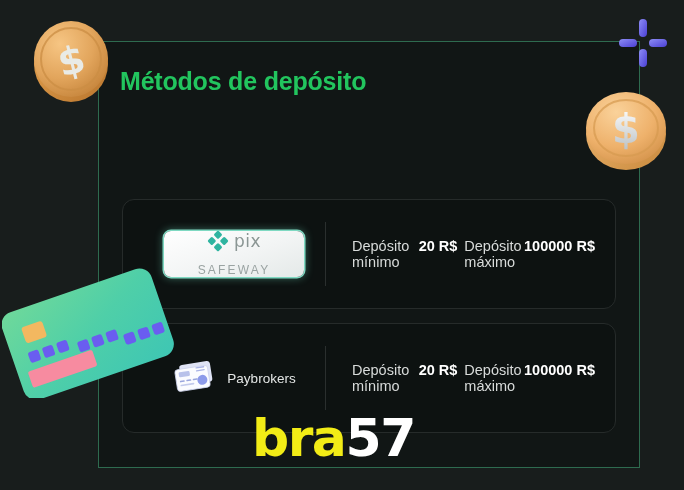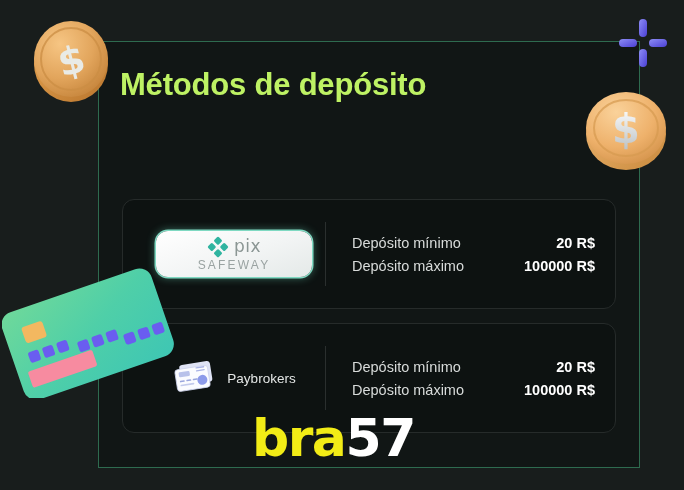--- a/index.html
+++ b/index.html
@@ -36,22 +36,22 @@
 
   
   #header {
     position: absolute;
     left: 120px;
     top: 68px;
     width: 470px;
     z-index: 6;
   }
   #page-title {
-    color: #bef264;
-    font-size: 31px;
+    color: #22c55e;
+    font-size: 25px;
     font-weight: bold;
     letter-spacing: -0.2px;
     margin: 0 0 12px 0;
     line-height: 1.1;
   }
   #page-subtitle {
     color: #e6e8e7;
     font-size: 15.5px;
     line-height: 1.55;
     margin: 0;
@@ -93,50 +93,50 @@
     align-self: stretch;
     margin: 22px 0;
     background: #2a2f2e;
     flex: 0 0 1px;
   }
 
   .method-limits {
     flex: 1 1 auto;
     padding: 0 14px 0 26px;
     display: flex;
-    flex-direction: column;
+    flex-direction: row;
     gap: 7px;
   }
   .limit-row {
     display: flex;
     align-items: baseline;
     justify-content: space-between;
   }
   .limit-label {
     color: #d8dbda;
     font-size: 14.5px;
   }
   .limit-value {
     color: #ffffff;
     font-size: 14.5px;
     font-weight: bold;
     white-space: nowrap;
   }
 
   
   .pix-badge {
-    width: 156px;
+    width: 140px;
     height: 46px;
-    border-radius: 12px;
+    border-radius: 7px;
     background: linear-gradient(160deg, #ffffff 0%, #f2f4f4 55%, #e4e9e8 100%);
     box-shadow: 0 0 0 1.5px #7fd9c2, 0 0 9px 1px rgba(110,220,190,.45);
     display: flex;
     flex-direction: column;
     align-items: center;
-    justify-content: center;
+    justify-content: space-between;
     gap: 1px;
   }
   .pix-top {
     display: flex;
     align-items: center;
     gap: 5px;
     height: 20px;
   }
   .pix-word {
     color: #8b9694;

